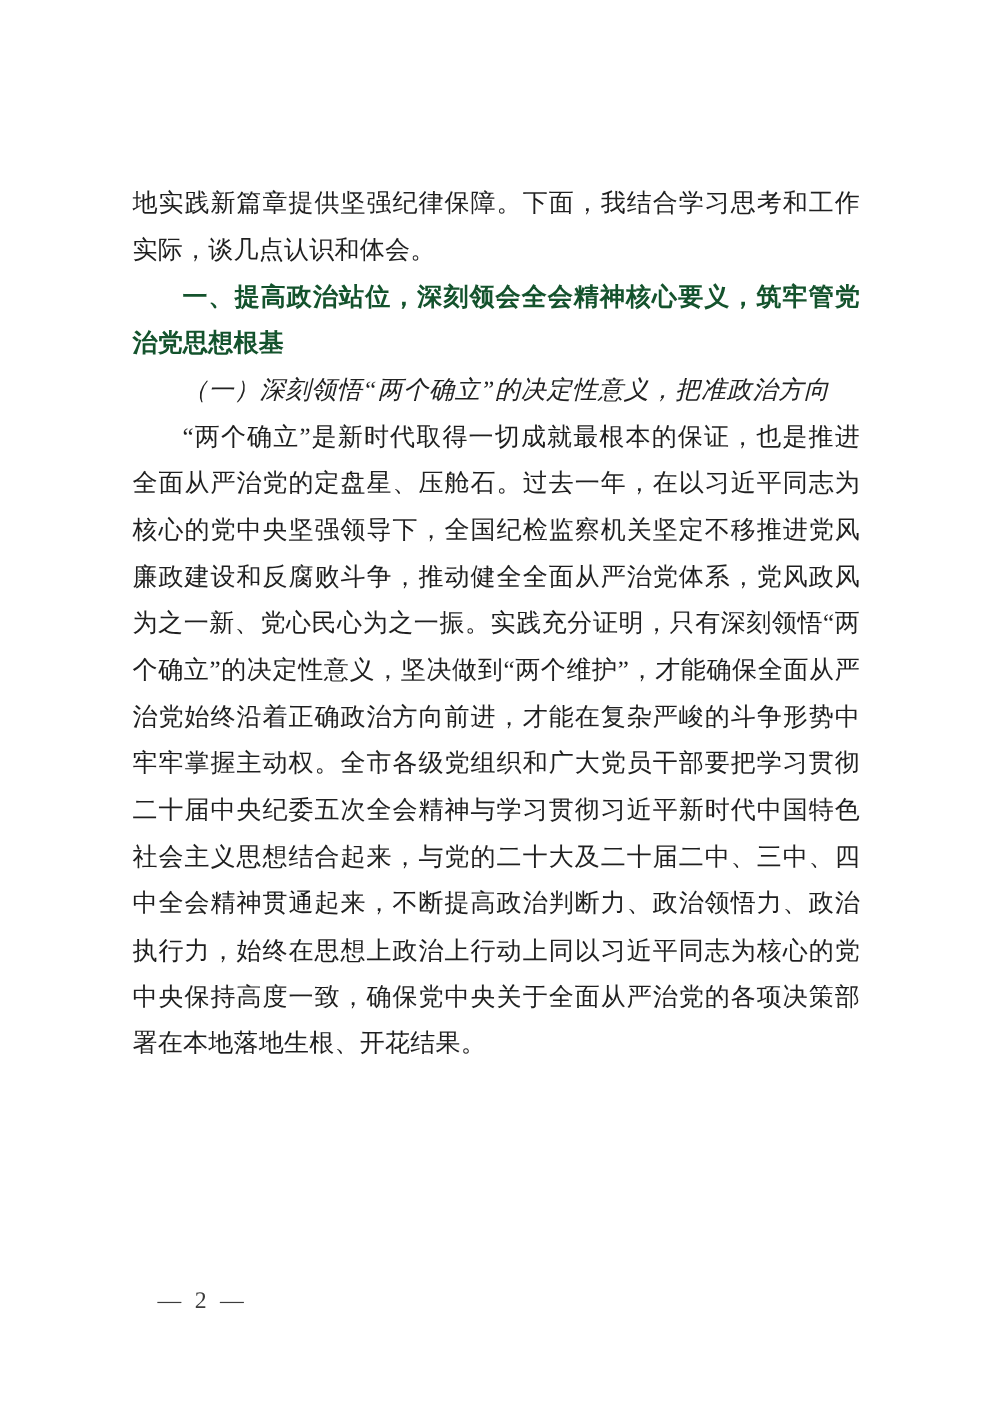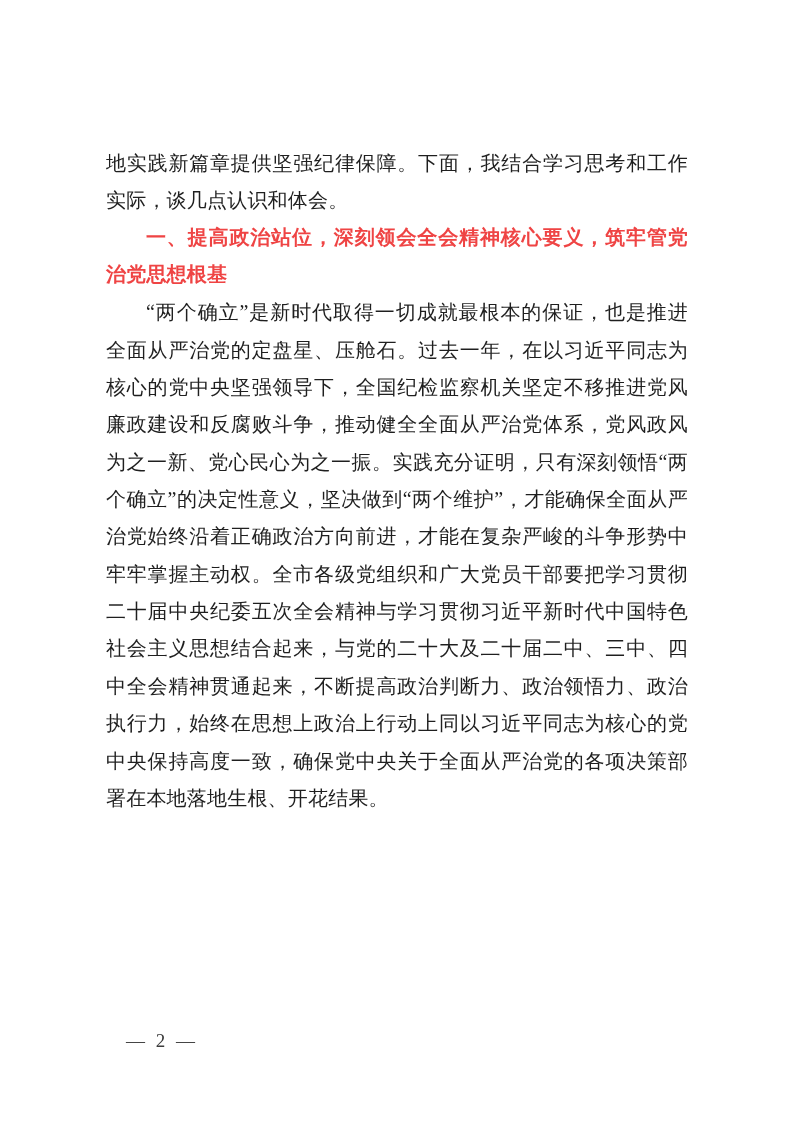--- a/index.html
+++ b/index.html
@@ -29,27 +29,27 @@
     text-indent: 2em;
     font-weight: normal;
     letter-spacing: 0.2px;
   }
 
   .para.continuation {
     text-indent: 0;
   }
 
   .heading1 {
-    font-family: Liberation Mono, monospace;
+    font-family: Liberation Sans, sans-serif;
     font-weight: bold;
     font-size: 20px;
     line-height: 37.35px;
     text-indent: 2em;
     letter-spacing: 0.2px;
-    color: #ef4444;
+    color: #14532d;
   }
 
   .heading2 {
     font-size: 20px;
     line-height: 37.35px;
     text-indent: 2em;
     font-style: italic;        
     font-weight: 500;
     letter-spacing: 0.6px;
     color: #222222;
@@ -71,20 +71,21 @@
 
 <div class="page">
 
   <div class="textblock">
 
     <p class="para continuation">地实践新篇章提供坚强纪律保障。下面，我结合学习思考和工作实际，谈几点认识和体会。</p>
 
     <p class="heading1">一、提高政治站位，深刻领会全会精神核心要义，筑牢管党治党思想根基</p>
 
 
+    <p class="heading2">（一）深刻领悟“两个确立”的决定性意义，把准政治方向</p>
 
     <p class="para">“两个确立”是新时代取得一切成就最根本的保证，也是推进全面从严治党的定盘星、压舱石。过去一年，在以习近平同志为核心的党中央坚强领导下，全国纪检监察机关坚定不移推进党风廉政建设和反腐败斗争，推动健全全面从严治党体系，党风政风为之一新、党心民心为之一振。实践充分证明，只有深刻领悟“两个确立”的决定性意义，坚决做到“两个维护”，才能确保全面从严治党始终沿着正确政治方向前进，才能在复杂严峻的斗争形势中牢牢掌握主动权。全市各级党组织和广大党员干部要把学习贯彻二十届中央纪委五次全会精神与学习贯彻习近平新时代中国特色社会主义思想结合起来，与党的二十大及二十届二中、三中、四中全会精神贯通起来，不断提高政治判断力、政治领悟力、政治执行力，始终在思想上政治上行动上同以习近平同志为核心的党中央保持高度一致，确保党中央关于全面从严治党的各项决策部署在本地落地生根、开花结果。</p>
 
   </div>
 
   <div class="pagenum">— 2 —</div>
 
 </div>
 
 </body></html>

